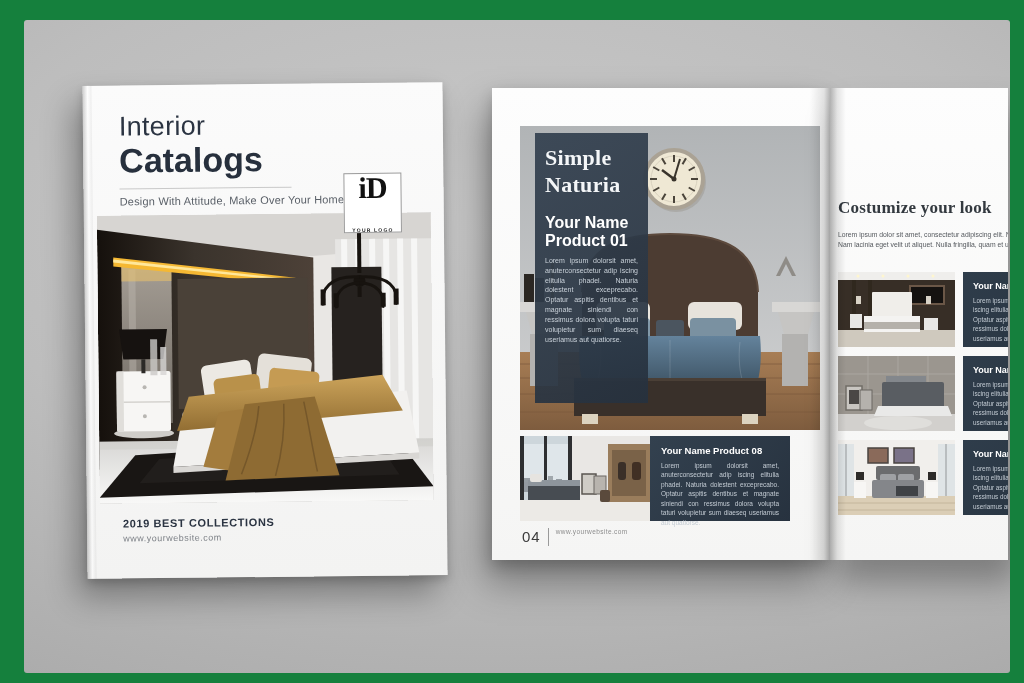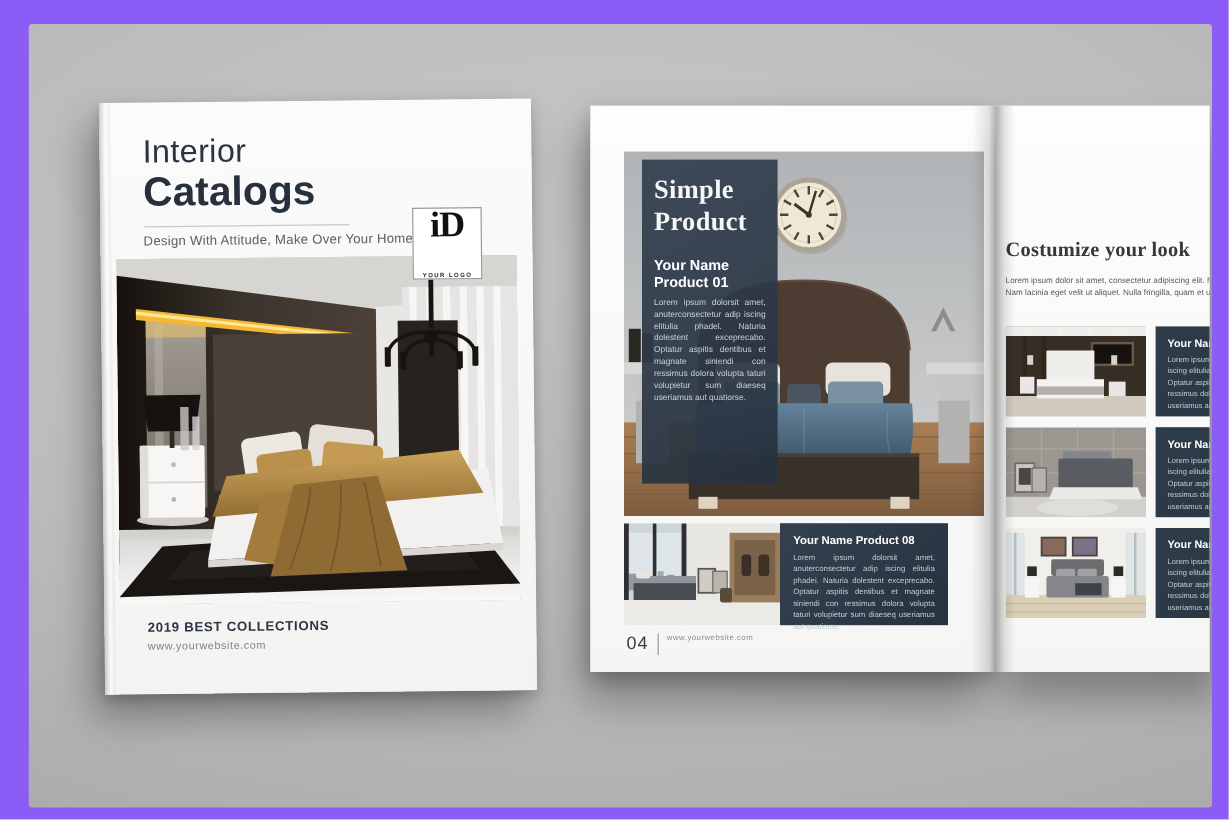--- a/index.html
+++ b/index.html
@@ -1,16 +1,16 @@
 <!DOCTYPE html>
 <html><head>
 <meta charset="utf-8">
 <style>
   html,body{margin:0;padding:0;background:#ffffff;}
-  .canvas{position:relative;width:1024px;height:683px;background:#8b5cf6;overflow:hidden;
+  .canvas{position:relative;width:1024px;height:683px;background:#15803d;overflow:hidden;
           font-family:"Liberation Sans",sans-serif;color:#2b3442;}
   .scene{position:absolute;left:24px;top:20px;width:986px;height:653px;border-radius:3px;
          background:radial-gradient(120% 95% at 48% 32%, #c9c9c9 0%, #bdbdbd 45%, #adadad 80%, #a2a2a2 100%);
          overflow:hidden;}
 
   
   .brochure{position:absolute;left:61px;top:64px;width:360px;height:493px;background:linear-gradient(180deg,#fbfbfb,#f3f3f2);
             transform:rotate(-0.6deg);box-shadow:-10px 18px 32px rgba(0,0,0,0.33), 0 4px 10px rgba(0,0,0,0.18);}
   .brochure::before{content:"";position:absolute;left:0;top:0;bottom:0;width:9px;
             background:linear-gradient(90deg,rgba(0,0,0,0.18),rgba(255,255,255,0.5) 55%,rgba(0,0,0,0.05));}
@@ -38,21 +38,21 @@
   .page-right{left:338px;width:178px;overflow:hidden;box-shadow:8px 22px 30px rgba(0,0,0,0.3);}
   .page-right::before{content:"";position:absolute;left:0;top:0;bottom:0;width:16px;
       background:linear-gradient(90deg,rgba(0,0,0,0.30) 0%,rgba(0,0,0,0.10) 45%,rgba(0,0,0,0) 100%);pointer-events:none;z-index:6;}
 
   
   .hero-photo{position:absolute;left:28px;top:38px;width:300px;height:304px;overflow:hidden;}
   .hero-photo svg{display:block;}
   .hero-panel{position:absolute;left:15px;top:7px;width:113px;height:270px;box-sizing:border-box;
       background:linear-gradient(150deg,rgba(52,65,80,0.93),rgba(38,49,62,0.93));padding:12px 10px;z-index:4;}
   .hero-title{font-family:"Liberation Serif",serif;font-size:22px;line-height:1.22;color:#f4f6f8;font-weight:600;letter-spacing:.3px;}
-  .hero-product-title{font-size:12px;font-weight:700;color:#ffffff;margin-top:15px;}
+  .hero-product-title{font-size:16px;font-weight:700;color:#ffffff;margin-top:15px;}
   .hero-product-text{font-size:7px;line-height:1.42;color:#c9d1d9;margin-top:6px;text-align:justify;}
   .band{position:absolute;left:28px;top:348px;height:85px;display:flex;}
   .band-photo{width:130px;height:85px;overflow:hidden;}
   .band-photo svg{display:block;}
   .band-block{width:140px;height:85px;box-sizing:border-box;background:linear-gradient(130deg,#33414f,#27323f);padding:9px 11px;}
   .band-title{font-size:9.5px;font-weight:700;color:#ffffff;}
   .band-text{font-size:6.5px;line-height:1.45;color:#c4ccd4;margin-top:5px;text-align:justify;}
   .lp-footer{position:absolute;left:30px;top:440px;display:flex;}
   .lp-page-num{font-size:15px;font-weight:400;color:#3c3c3c;letter-spacing:1px;}
   .lp-footer-rule{width:1px;height:18px;background:#9a9a9a;margin:0 7px;}
@@ -252,21 +252,21 @@
               <path d="M220,216 C218,232 220,246 222,253" stroke="#ffffff" stroke-width="1" opacity="0.14" fill="none"></path>
               <rect x="54" y="252" width="192" height="38" fill="#39302a"></rect>
               <rect x="54" y="252" width="192" height="3" fill="#4a3f36"></rect>
               <rect x="62" y="288" width="16" height="10" fill="#dcd3c0"></rect>
               <rect x="222" y="288" width="16" height="10" fill="#dcd3c0"></rect>
             </g>
           </svg>
           <div class="hero-panel">
             <div class="hero-title">
               <span>Simple</span><br>
-              <span>Product</span>
+              <span>Naturia</span>
             </div>
             <div class="hero-product-title">Your Name Product 01</div>
             <div class="hero-product-text">Lorem ipsum dolorsit amet, anuterconsectetur adip iscing elitulia phadel. Naturia dolestent exceprecabo. Optatur aspitis dentibus et magnate siniendi con ressimus dolora volupta taturi volupietur sum diaeseq useriamus aut quatiorse.</div>
           </div>
         </div>
 
         <div class="band">
           <div class="band-photo">
             <svg width="130" height="85" viewBox="0 0 130 85">
               <rect x="0" y="0" width="130" height="85" fill="#e9e7e4"></rect>

